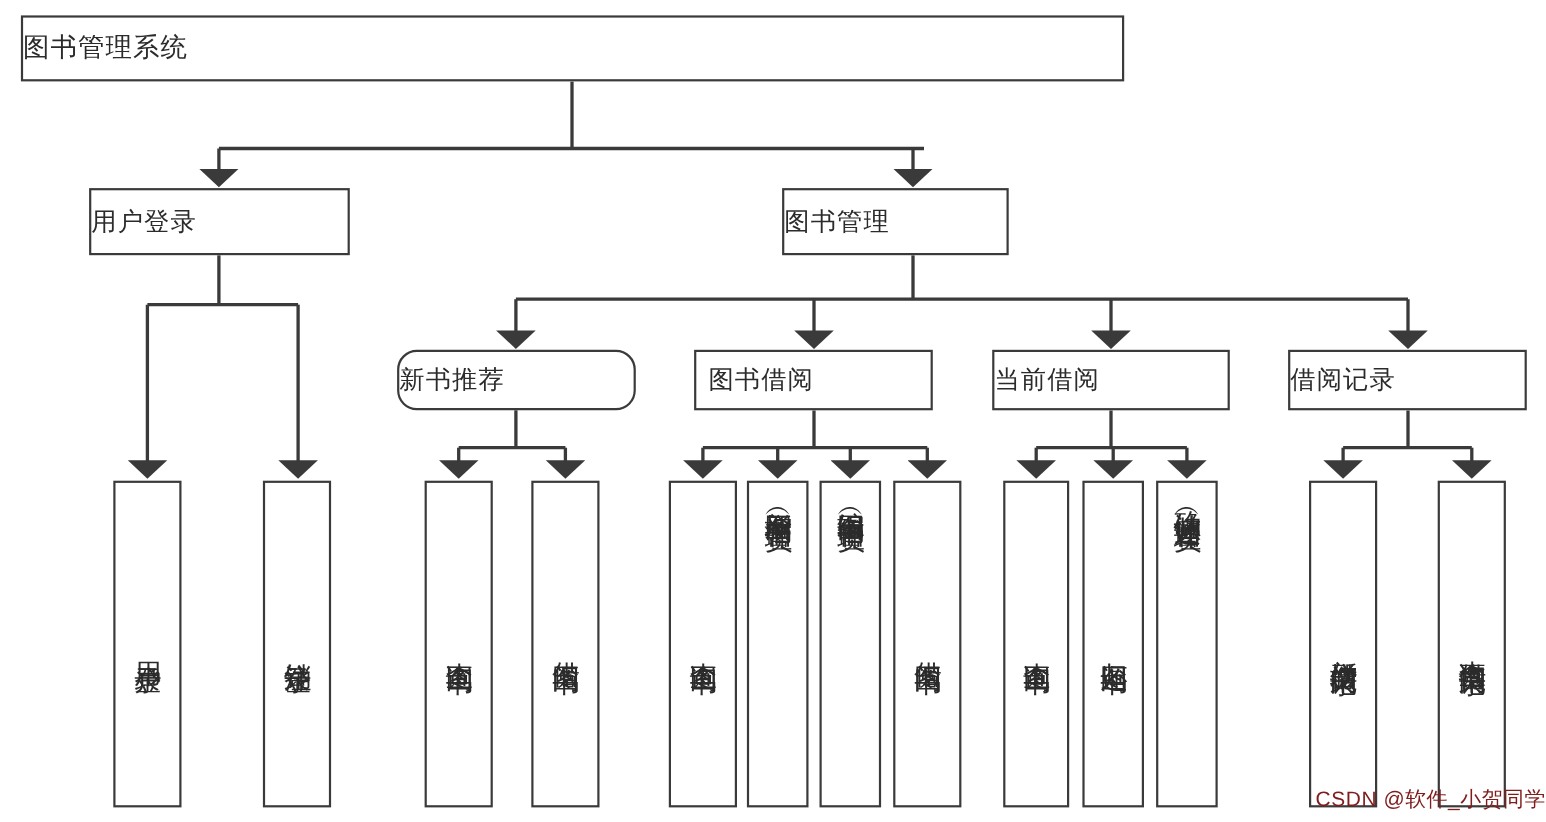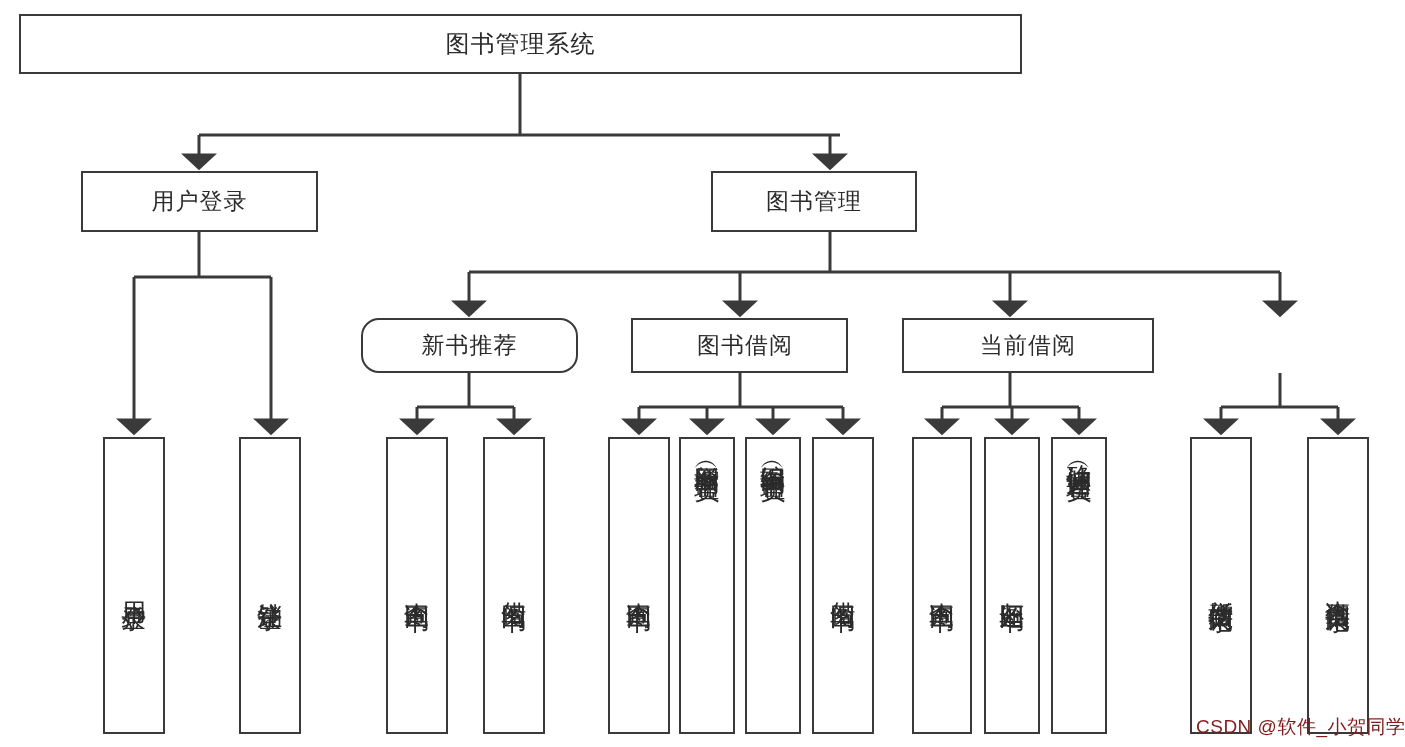--- a/index.html
+++ b/index.html
@@ -25,21 +25,21 @@
     height: 747px;
     pointer-events: none;
   }
   .node {
     position: absolute;
     box-sizing: border-box;
     background: #ffffff;
     border: 2.6px solid #3a3a3a;
     display: flex;
     align-items: center;
-    justify-content: center;
+    justify-content: flex-start;
     color: #2b2b2b;
   }
   .node .lbl {
     display: block;
     text-align: center;
     line-height: 1.18;
     white-space: nowrap;
   }
   .node.horiz .lbl {
     font-size: 23px;
@@ -139,22 +139,25 @@
   <div class="node horiz" style="left:711px; top:171px; width:206px; height:61px;">
     <span class="lbl">图书管理</span>
   </div>
 
   <div class="node horiz" style="left:361px; top:318px; width:217px; height:55px;border-radius:18px;">
     <span class="lbl">新书推荐</span>
   </div>
   <div class="node horiz" style="left:631px; top:318px; width:217px; height:55px;padding-left:11px;">
     <span class="lbl">图书借阅</span>
   </div>
-  <div class="node horiz" style="left:902px; top:318px; width:252px; height:55px;">
+  <div class="node horiz" style="left:902px; top:318px; width:216px; height:55px;">
     <span class="lbl">当前借阅</span>
+  </div>
+  <div class="node horiz" style="left:1171px; top:318px; width:217px; height:55px;">
+    <span class="lbl">借阅记录</span>
   </div>
 
   <div class="node vert mid" style="left:103px; top:437px; width:62px; height:297px;">
     <span class="lbl">用户登录</span>
   </div>
   <div class="node vert mid" style="left:239px; top:437px; width:62px; height:297px;">
     <span class="lbl">注销登录</span>
   </div>
 
   <div class="node vert mid" style="left:386px; top:437px; width:62px; height:297px;">

